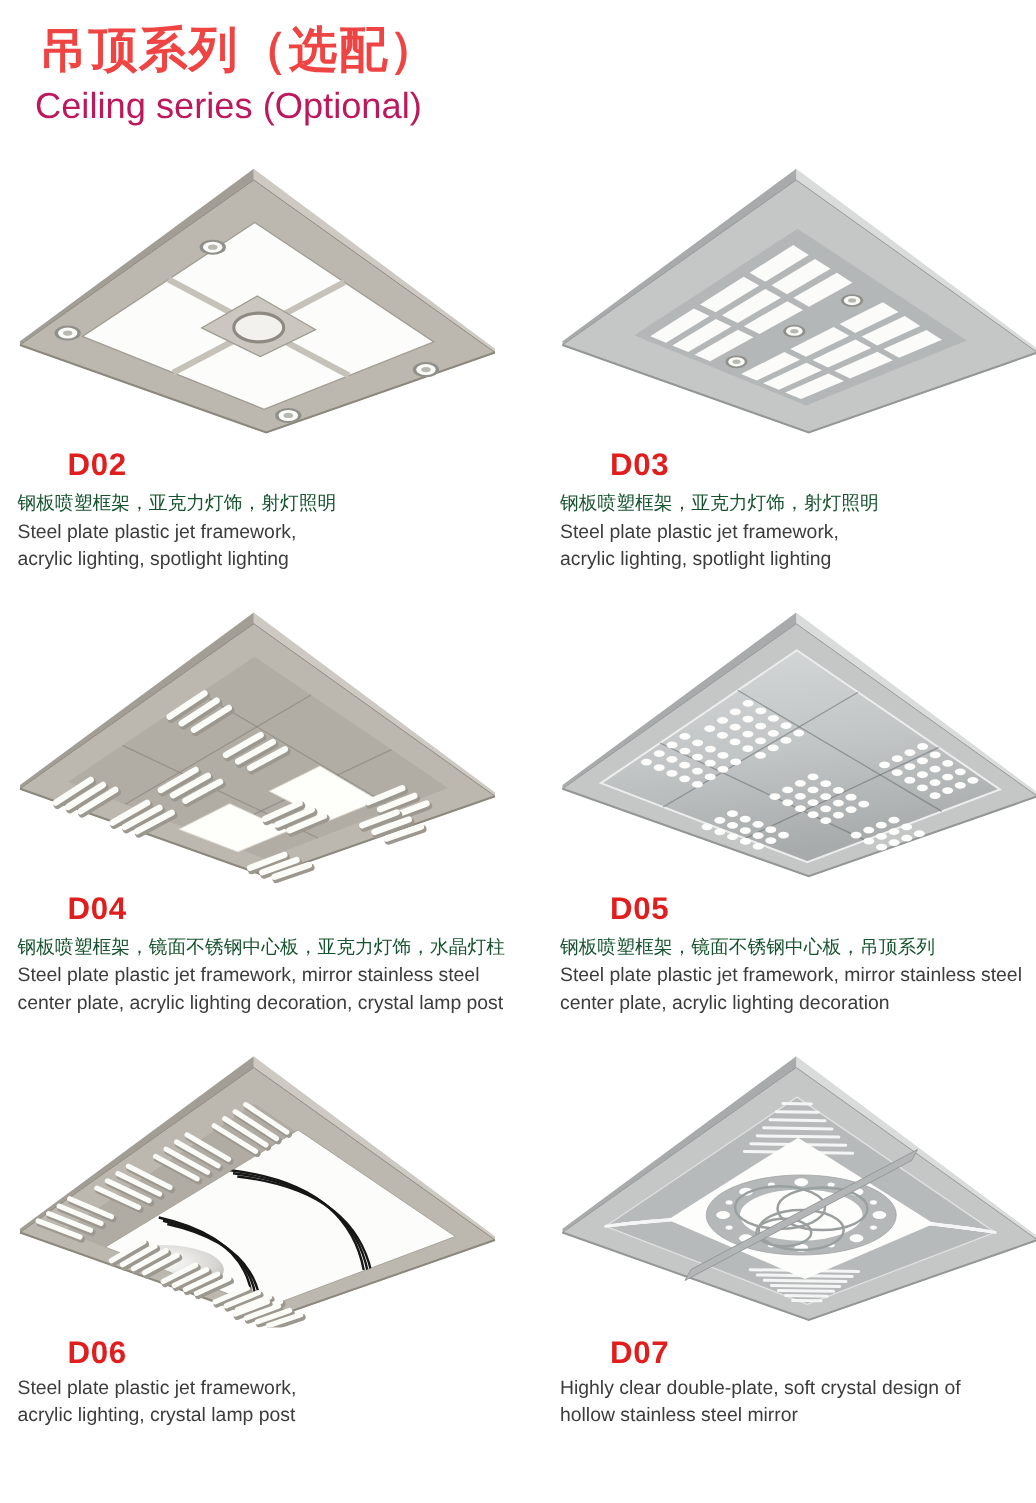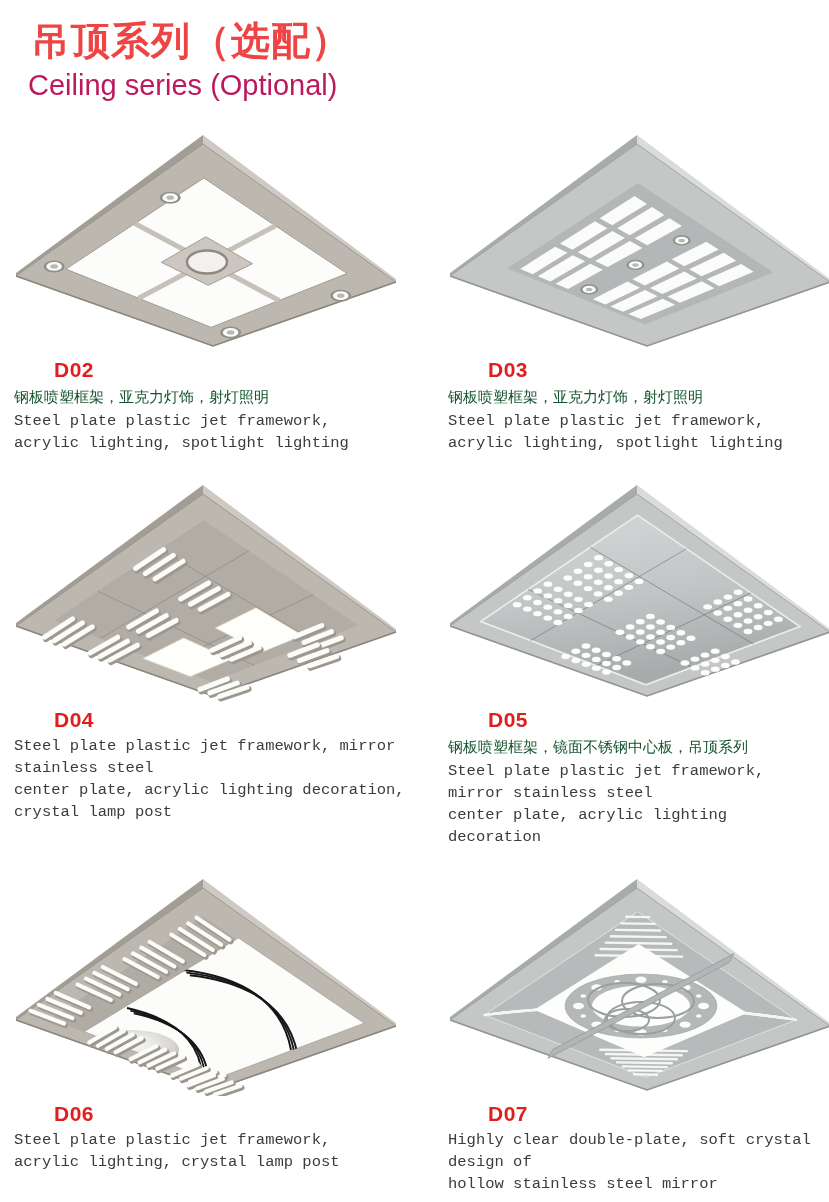--- a/index.html
+++ b/index.html
@@ -10,23 +10,23 @@
   }
   .header{padding:14px 0 0 26px;}
   .title-zh{margin:5px;font-size:39px;font-weight:700;letter-spacing:1px;color:#ef4444;line-height:1.15;}
   .title-en{margin:2px 0 0 2px;font-size:29px;font-weight:400;color:#be185d;line-height:1.15;}
   .grid{display:grid;grid-template-columns:412px 405px;padding-left:6px;margin-top:26px;}
   .card{margin-bottom:24px;}
   .card.right{padding-left:22px;}
   .render{margin-top:6px;width:400px;height:218px;}
   .render svg{width:400px;height:218px;display:block;}
   .info{margin-left:8px;}
-  .code{margin:6px 0 0 40px;font-size:21px;font-weight:700;color:var(--accent,#e01e1e);letter-spacing:0.5px;}
+  .code{margin:6px 0 0 40px;font-size:25px;font-weight:700;color:var(--accent,#e01e1e);letter-spacing:0.5px;}
   .zh{margin:6px 0 0 0;font-size:15px;color:#14532d;}
-  .en{margin:3px 0 0 0;font-size:15.5px;color:#3c3c3c;line-height:22px;font-family:Liberation Mono, monospace;}
+  .en{margin:3px 0 0 0;font-size:15.5px;color:#3c3c3c;line-height:22px;}
 </style>
 </head>
 <body>
 
 <div class="header">
   <h1 class="title-zh">吊顶系列（选配）</h1>
   <h2 class="title-en">Ceiling series (Optional)</h2>
 </div>
 
 <div class="grid">
@@ -173,20 +173,21 @@
           <line x1="195.38979999999998" y1="207.25839999999997" x2="222.88779999999997" y2="196.8424" stroke="#9d988f" stroke-width="6.2" stroke-linecap="round"></line>
           <line x1="193.98979999999997" y1="205.35839999999996" x2="221.48779999999996" y2="194.9424" stroke="#fbfbf8" stroke-width="5" stroke-linecap="round"></line>
           <line x1="205.23680000000002" y1="210.80939999999998" x2="232.7048" y2="200.9034" stroke="#9d988f" stroke-width="6.2" stroke-linecap="round"></line>
           <line x1="203.8368" y1="208.90939999999998" x2="231.3048" y2="199.0034" stroke="#fbfbf8" stroke-width="5" stroke-linecap="round"></line>
           <line x1="215.0838" y1="214.3604" x2="242.52179999999998" y2="204.9644" stroke="#9d988f" stroke-width="6.2" stroke-linecap="round"></line>
           <line x1="213.6838" y1="212.4604" x2="241.12179999999998" y2="203.0644" stroke="#fbfbf8" stroke-width="5" stroke-linecap="round"></line>
         </svg>
     </div>
     <div class="info">
       <div class="code">D04</div>
+      <div class="zh">钢板喷塑框架，镜面不锈钢中心板，亚克力灯饰，水晶灯柱</div>
       <div class="en"><span>Steel plate plastic jet framework, mirror stainless steel</span><br><span>center plate, acrylic lighting decoration, crystal lamp post</span></div>
     </div>
   </section>
 
   <section class="card right">
     <div class="render">
       <svg id="svg-d05" viewBox="0 0 400 218">
           <polygon points="197.0,1.0 390.0,145.0 390.0,148.0 197.0,10.0" fill="#dadcdc"></polygon>
           <polygon points="197.0,1.0 10.0,139.0 10.0,142.0 197.0,10.0" fill="#a8abab"></polygon>
           <polygon points="197.0,10.0 390.0,148.0 207.0,212.0 10.0,142.0" fill="#c5c7c7" stroke="#939797" stroke-width="0.8"></polygon>

